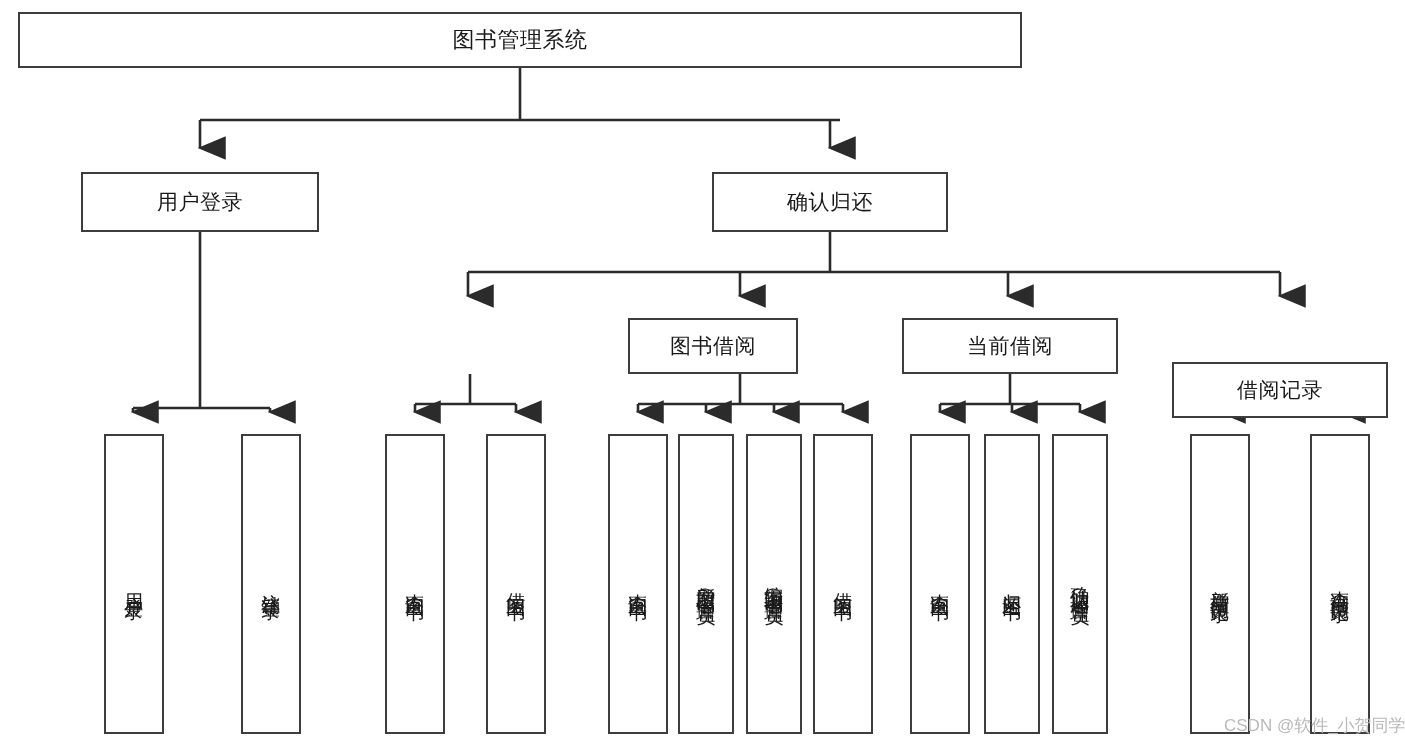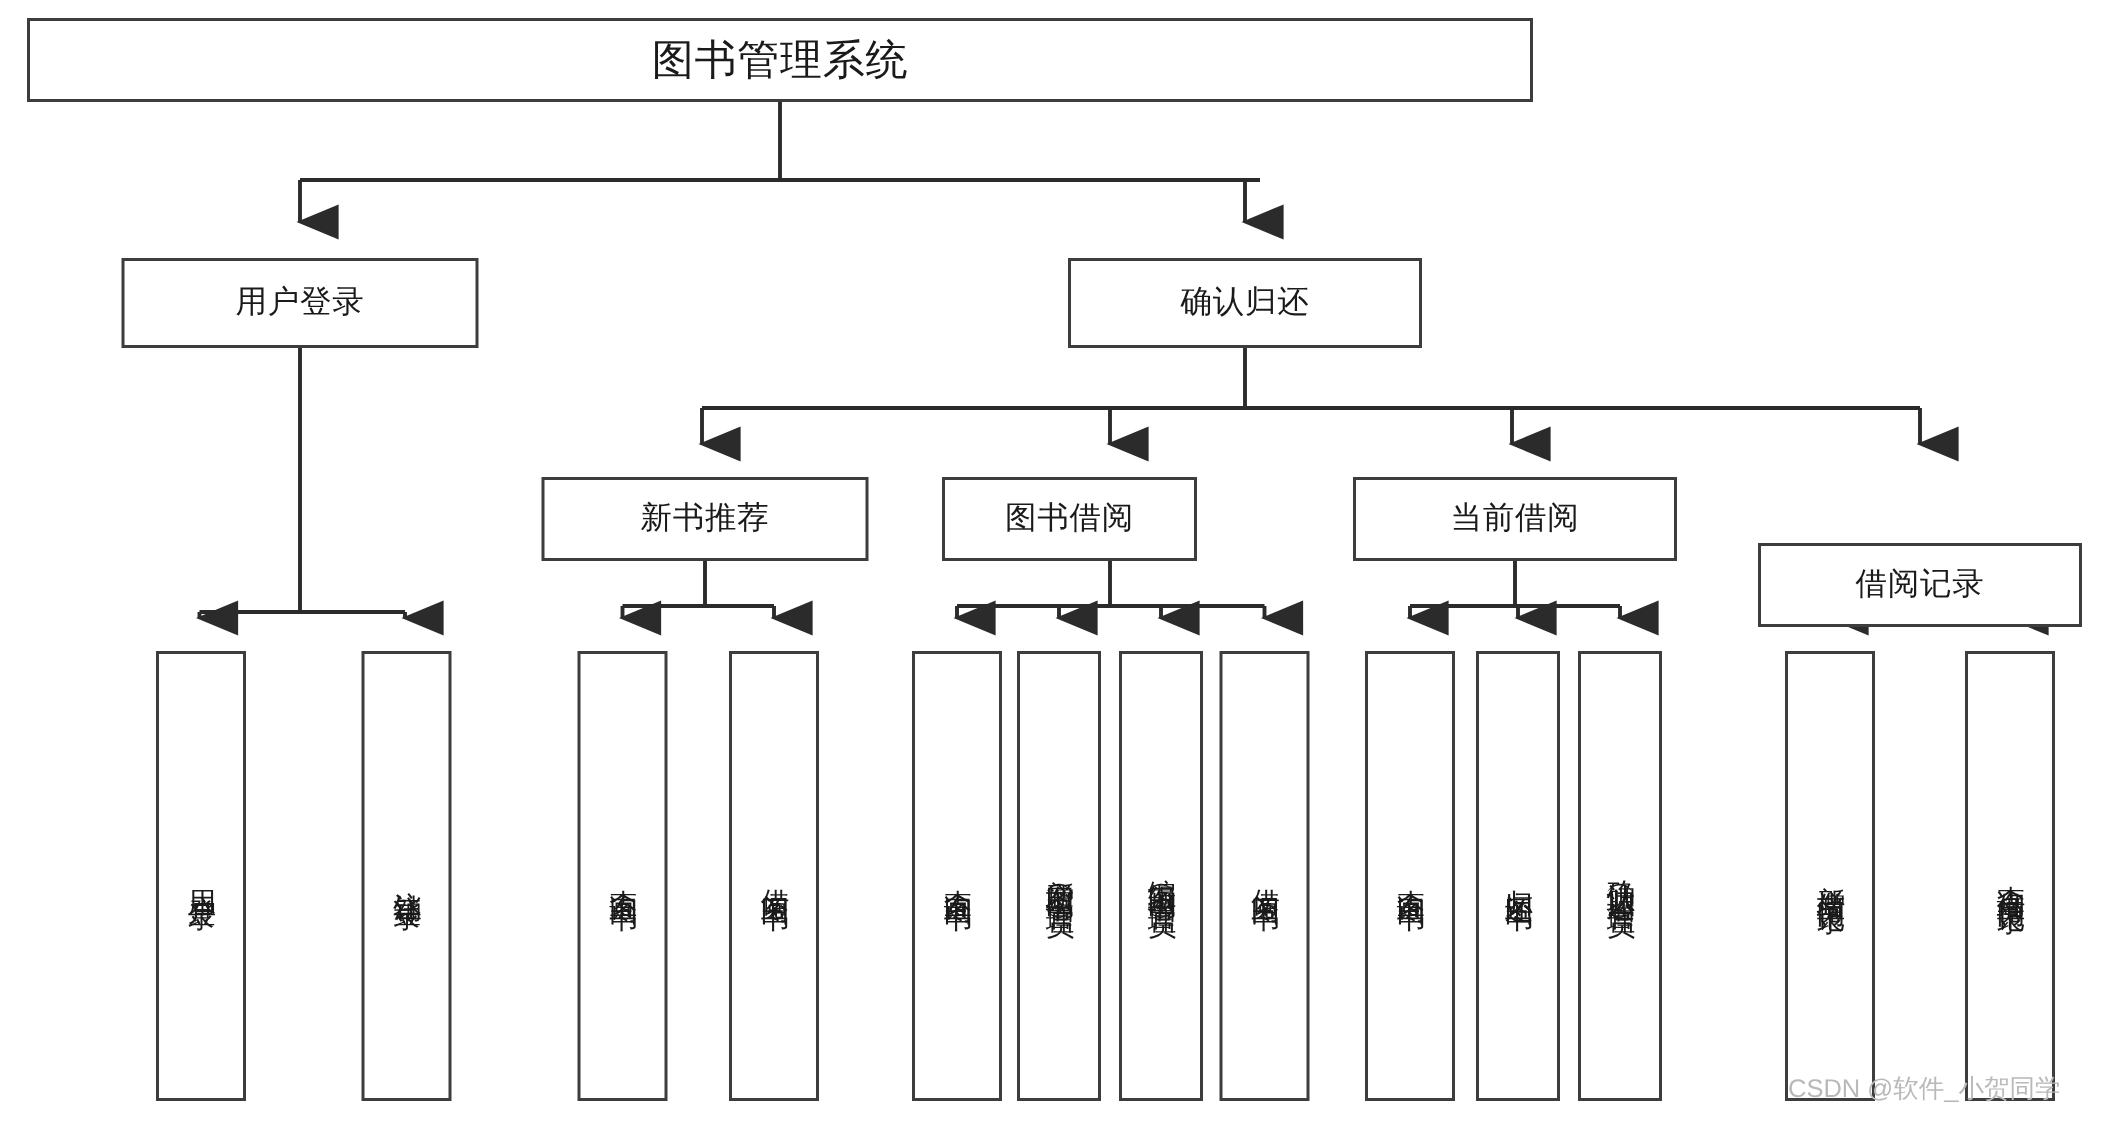--- a/index.html
+++ b/index.html
@@ -45,21 +45,21 @@
     line-height: 1.18;
     text-align: center;
     white-space: pre;
   }
   
   .node.horiz .label {
     font-size: 21px;
     letter-spacing: 0.5px;
   }
   .node.root .label {
-    font-size: 28px;
+    font-size: 22px;
   }
   
   .node.vert {
     align-items: center;
     justify-content: center;
   }
   .node.vert .label {
     writing-mode: vertical-rl;
     text-orientation: upright;
     font-size: 19px;
@@ -67,20 +67,21 @@
     letter-spacing: 3px;
     white-space: nowrap;
   }
   .watermark {
     position: absolute;
     color: #b9b9b9;
     font-size: 17px;
     white-space: nowrap;
     user-select: none;
     font-family: "Liberation Sans", "DejaVu Sans", sans-serif;
+    padding-left: 32px;
   }
 </style>
 </head>
 <body>
 
 <div id="canvas">
   <svg class="edges" viewBox="0 0 1405 747" width="1405" height="747" xmlns="http://www.w3.org/2000/svg">
     <defs>
       <marker id="arrow" viewBox="0 0 10 12" refX="5" refY="11" markerWidth="9" markerHeight="11" orient="auto-start-reverse">
         <path d="M0,0 L10,0 L5,12 Z" fill="#2b2b2b"></path>
@@ -136,23 +137,20 @@
     <span class="label">图书管理系统</span>
   </div>
 
   <div class="node horiz" style="left:81px; top:172px; width:238px; height:60px;">
     <span class="label">用户登录</span>
   </div>
   <div class="node horiz" style="left:712px; top:172px; width:236px; height:60px;">
     <span class="label">确认归还</span>
   </div>
 
-  <div class="node horiz" style="left:361px; top:318px; width:218px; height:56px;">
-    <span class="label">新书推荐</span>
-  </div>
   <div class="node horiz" style="left:628px; top:318px; width:170px; height:56px;">
     <span class="label">图书借阅</span>
   </div>
   <div class="node horiz" style="left:902px; top:318px; width:216px; height:56px;">
     <span class="label">当前借阅</span>
   </div>
   <div class="node horiz" style="left:1172px; top:318px; width:216px; height:56px;margin-top:44px;">
     <span class="label">借阅记录</span>
   </div>
 

